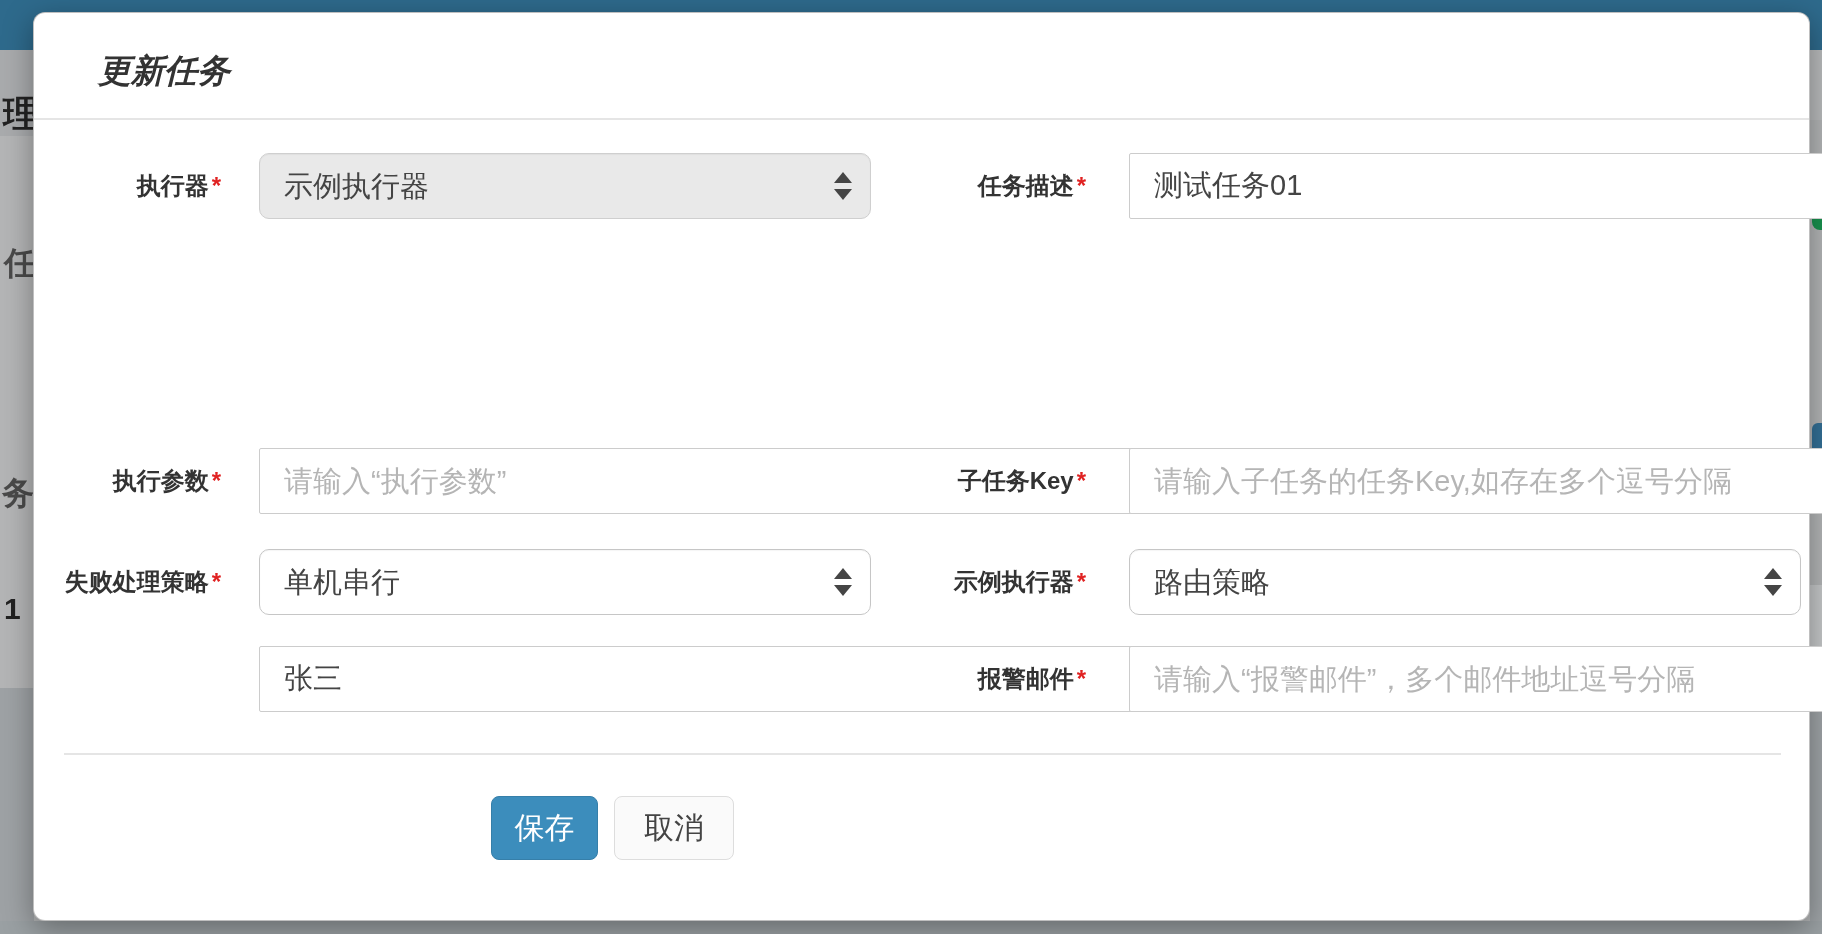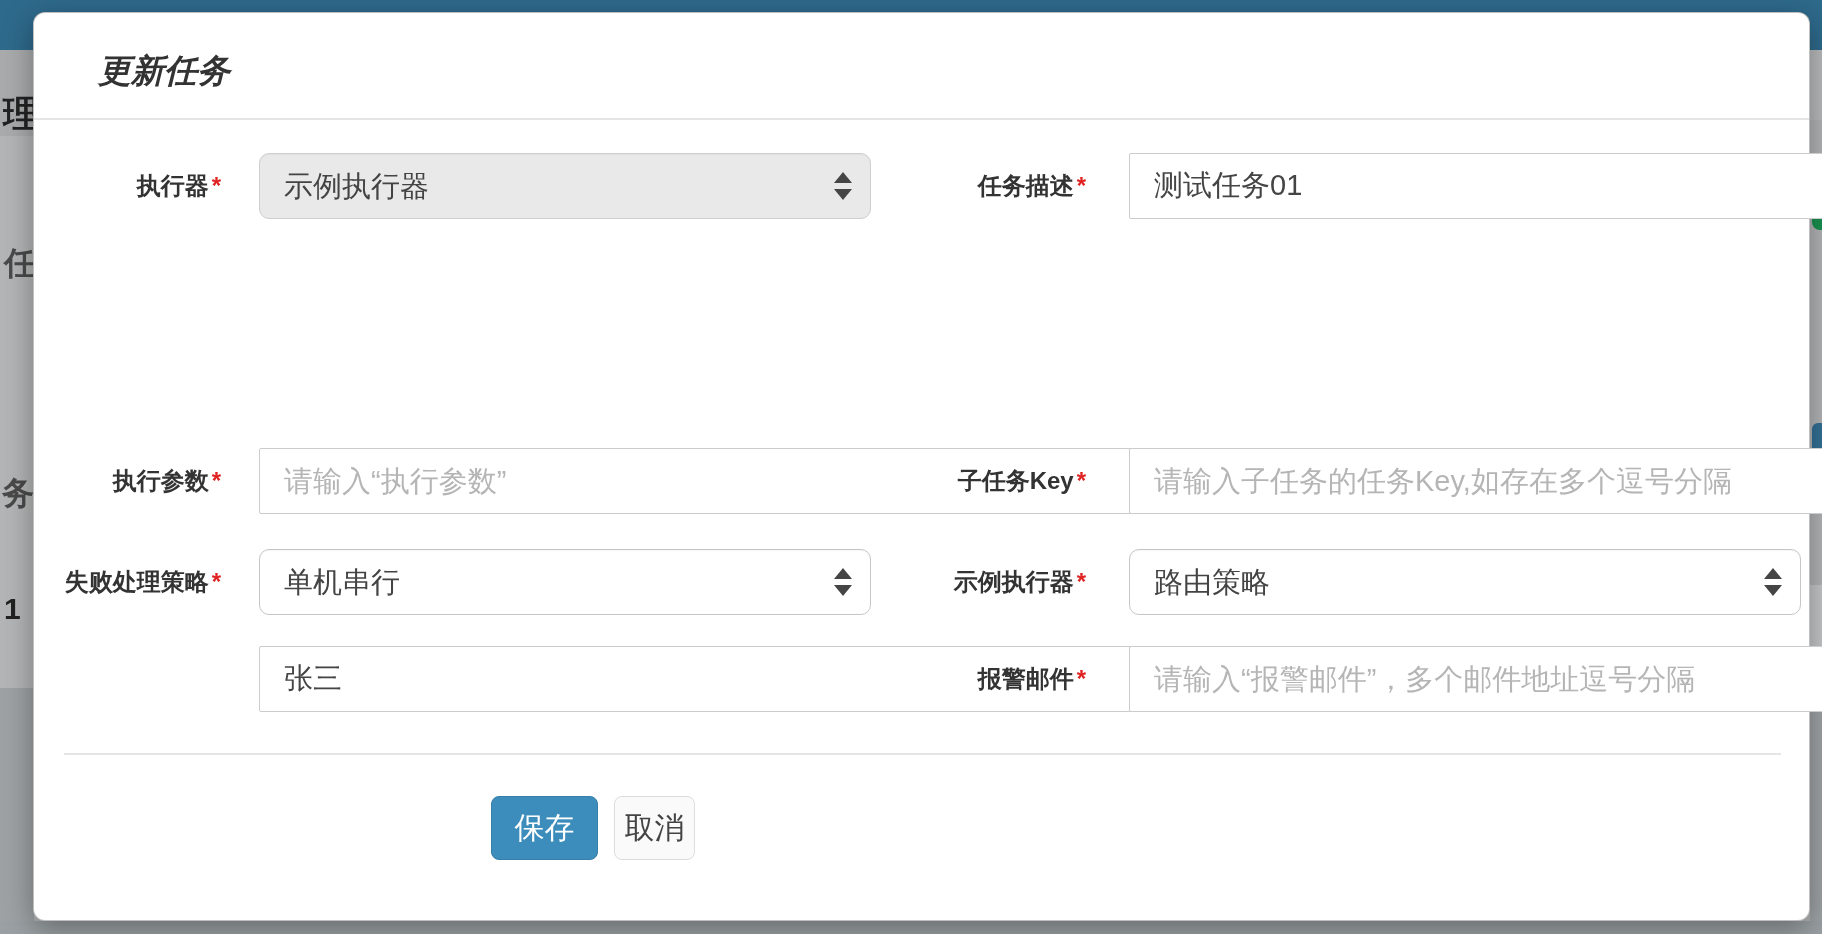--- a/index.html
+++ b/index.html
@@ -61,21 +61,21 @@
 
   .inp { border:1px solid #ccc; border-radius:2px; padding:0 24px; color:#444;
     font-size:29px; font-family:inherit; width:100%; height:66px; background:#fff; outline:none; }
   .inp::placeholder { color:#b5b5b5; opacity:1; }
 
   .divider { position:absolute; left:30px; top:740px; width:1717px; height:0; border-bottom:2px solid #e5e5e5; }
 
   .btns { position:absolute; left:457px; top:783px; display:flex; gap:16px; }
   .btn { height:64px; font-size:30px; font-family:inherit; border-radius:8px; cursor:pointer; }
   .btn-save { width:107px; background:#3c8dbc; border:1px solid #367fa9; color:#fff; }
-  .btn-cancel { width:81px; background:#fafafa; border:1px solid #ddd; color:#444; }
+  .btn-cancel { width:120px; background:#fafafa; border:1px solid #ddd; color:#444; }
 </style>
 </head>
 <body>
 
 <div class="backdrop">
   <div class="navbar-bg"></div>
   <div class="bg-band bg-left-top"></div>
   <div class="bg-band bg-left-mid"></div>
   <div class="bg-band bg-left-bot"></div>
   <div class="bg-band bg-right-top"></div>

